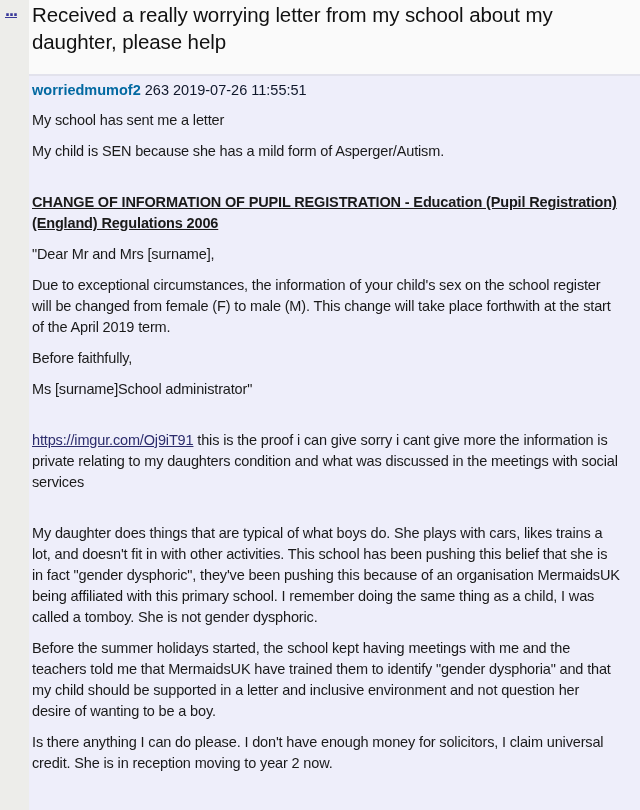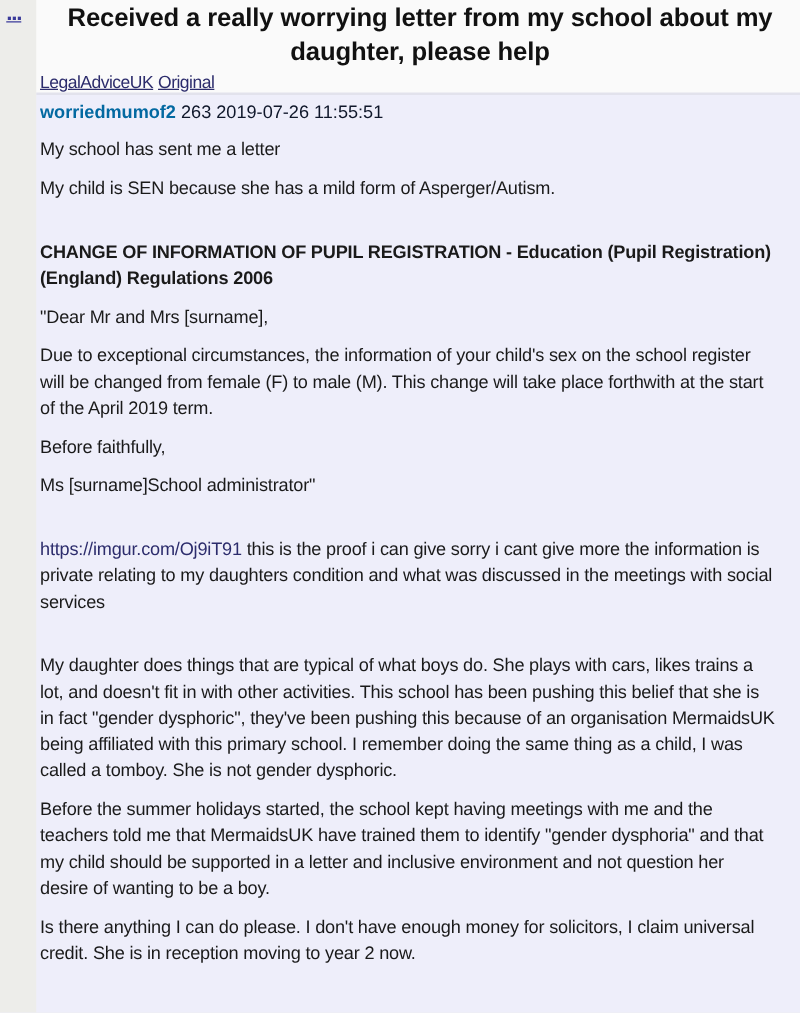--- a/index.html
+++ b/index.html
@@ -44,25 +44,24 @@
     .post-header {
       background: #fafafa;
       padding: 1px 0 0 3px;
       height: 73px;
       border-bottom: 2px solid #e2e2ec;
       box-sizing: content-box;
     }
     .title {
       margin: 0;
       font-size: 20.5px;
-      font-weight: bold;
+      font-weight: normal;
       line-height: 27px;
       color: #111;
       letter-spacing: -0.1px;
-      text-align: center;
     }
     .meta-links {
       font-size: 14px;
       line-height: 18px;
       margin-top: 1px;
     }
     .meta-links a {
       color: #2c2c6c;
       text-decoration: underline;
       letter-spacing: -0.4px;
@@ -88,42 +87,40 @@
     }
     .content p {
       margin: 0 0 10px 0;
       font-size: 14.5px;
       line-height: 21px;
       letter-spacing: -0.15px;
     }
     .content p.heading {
       font-weight: bold;
       margin-top: 30px;
+      text-decoration: underline;
     }
     .content p.gap {
       margin-top: 30px;
     }
     .content a {
       color: #2c2c6c;
+      text-decoration: underline;
       cursor: pointer;
     }
   </style>
 </head>
 <body>
 
 <div class="gutter"></div>
 <a class="more-link">...</a>
 
 <div class="post">
   <div class="post-header">
     <h1 class="title">Received a really worrying letter from my school about my daughter, please help</h1>
-    <div class="meta-links">
-      <a>LegalAdviceUK</a>
-      <a>Original</a>
-    </div>
   </div>
 
   <div class="post-body">
     <div class="byline">
       <span class="username">worriedmumof2</span>
       <span class="score">263</span>
       <span class="timestamp">2019-07-26 11:55:51</span>
     </div>
 
     <div class="content">

